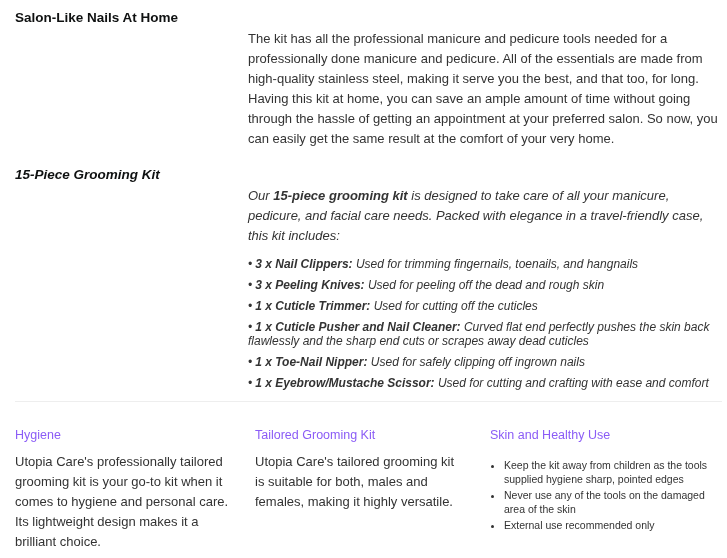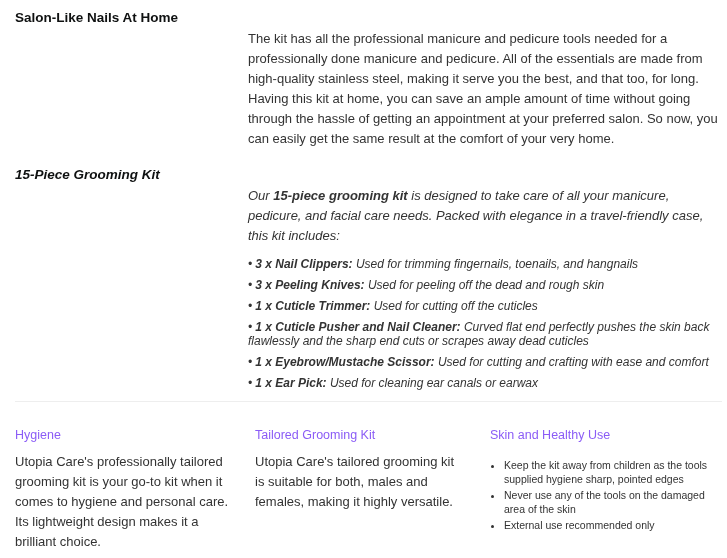--- a/index.html
+++ b/index.html
@@ -88,22 +88,22 @@
       <h3 class="section-heading">15-Piece Grooming Kit</h3>
     </div>
     <div class="row-content">
       <p class="body-text intro"><span>Our </span><b>15-piece grooming kit</b><span> is designed to take care of all your manicure, pedicure, and facial care needs. Packed with elegance in a travel-friendly case, this kit includes:</span></p>
 
       <div class="kit-list">
         <p class="kit-item"><span class="bullet">•</span><b>3 x Nail Clippers:</b><span> Used for trimming fingernails, toenails, and hangnails</span></p>
         <p class="kit-item"><span class="bullet">•</span><b>3 x Peeling Knives:</b><span> Used for peeling off the dead and rough skin</span></p>
         <p class="kit-item"><span class="bullet">•</span><b>1 x Cuticle Trimmer:</b><span> Used for cutting off the cuticles</span></p>
         <p class="kit-item"><span class="bullet">•</span><b>1 x Cuticle Pusher and Nail Cleaner:</b><span> Curved flat end perfectly pushes the skin back flawlessly and the sharp end cuts or scrapes away dead cuticles</span></p>
+        <p class="kit-item"><span class="bullet">•</span><b>1 x Toe-Nail Nipper:</b><span> Used for safely clipping off ingrown nails</span></p>
         <p class="kit-item"><span class="bullet">•</span><b>1 x Eyebrow/Mustache Scissor:</b><span> Used for cutting and crafting with ease and comfort</span></p>
-        <p class="kit-item"><span class="bullet">•</span><b>1 x Ear Pick:</b><span> Used for cleaning ear canals or earwax</span></p>
       </div>
     </div>
   </div>
 
   <div class="footer">
     <div class="footer-col-1">
       <h4 class="footer-heading">Hygiene</h4>
       <p class="body-text">Utopia Care's professionally tailored grooming kit is your go-to kit when it comes to hygiene and personal care. Its lightweight design makes it a brilliant choice.</p>
     </div>
     <div class="footer-col-2">

